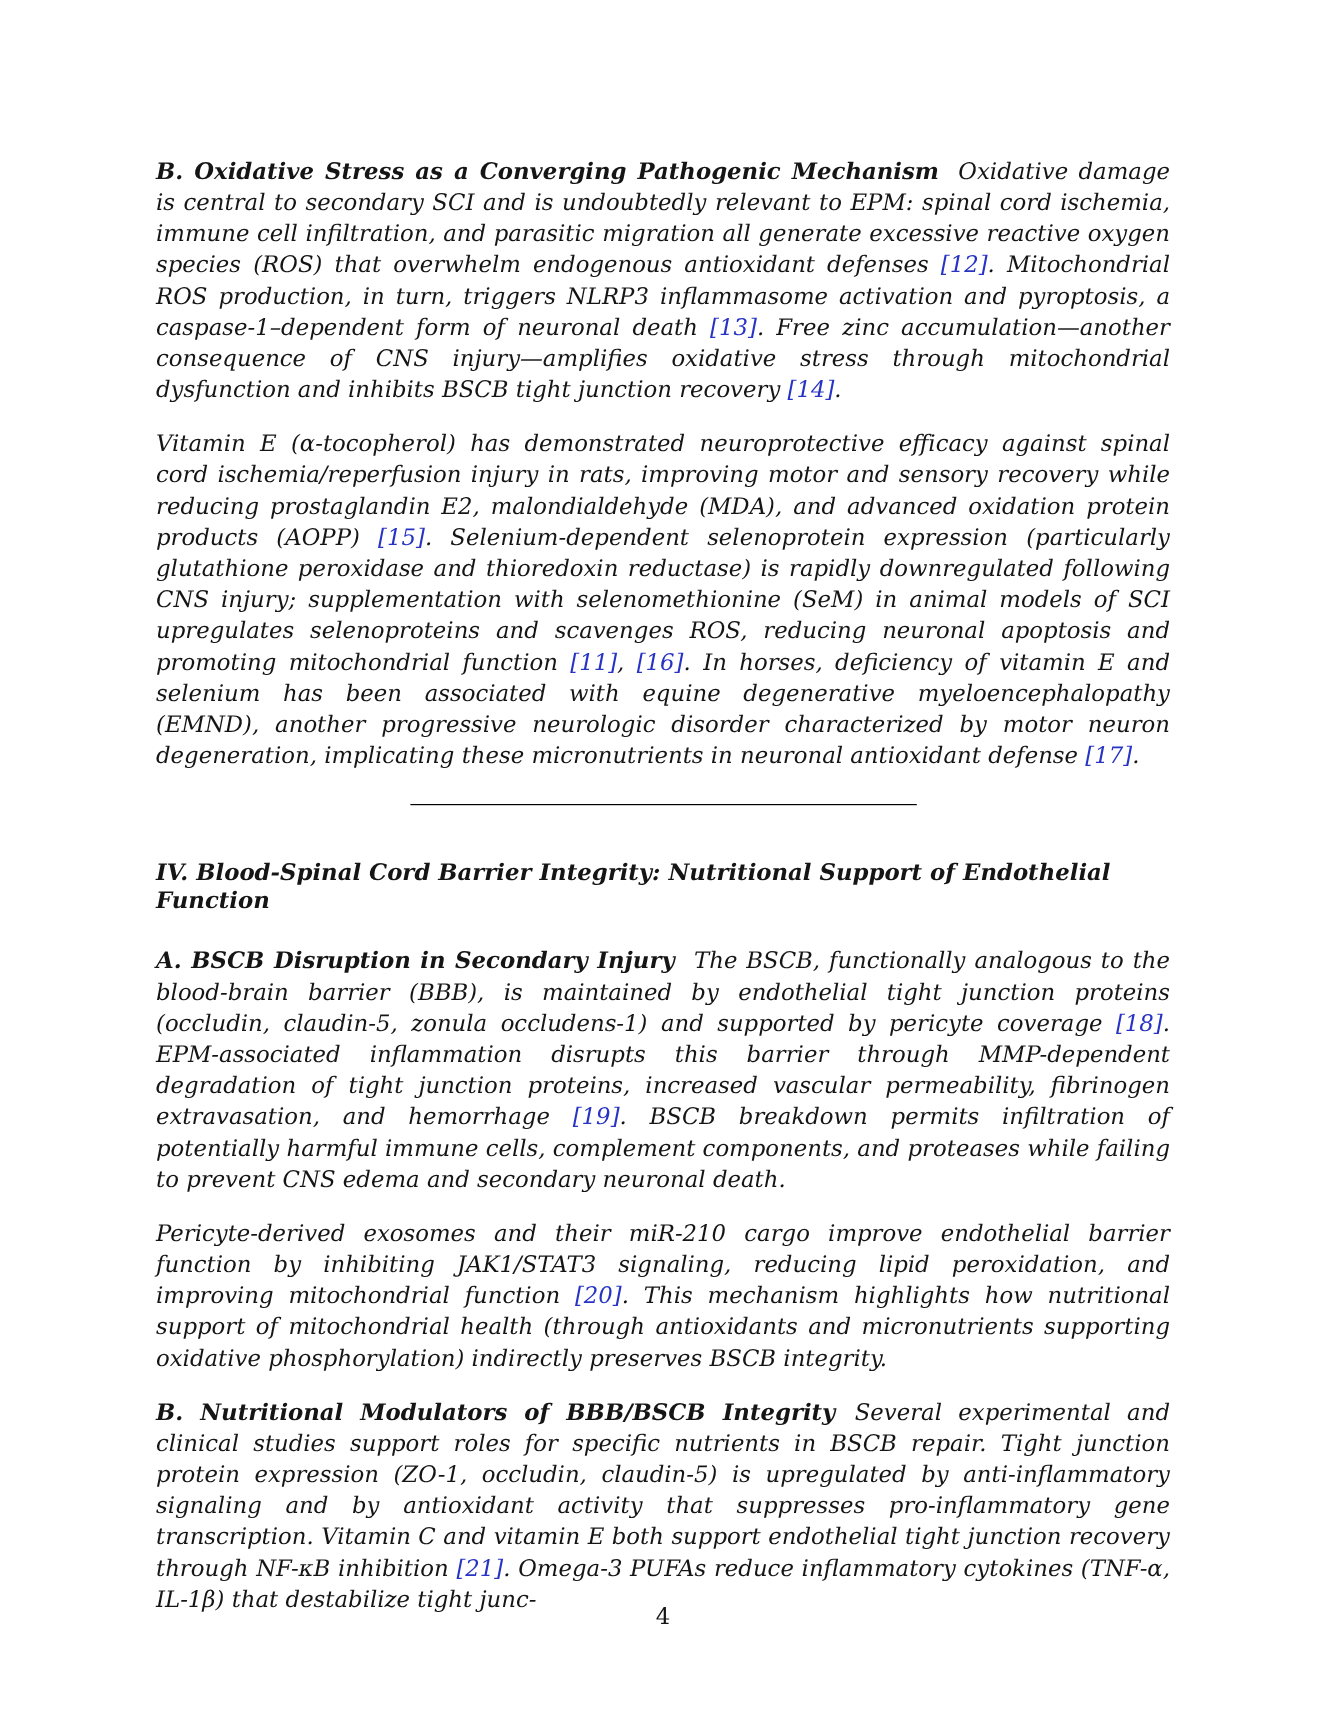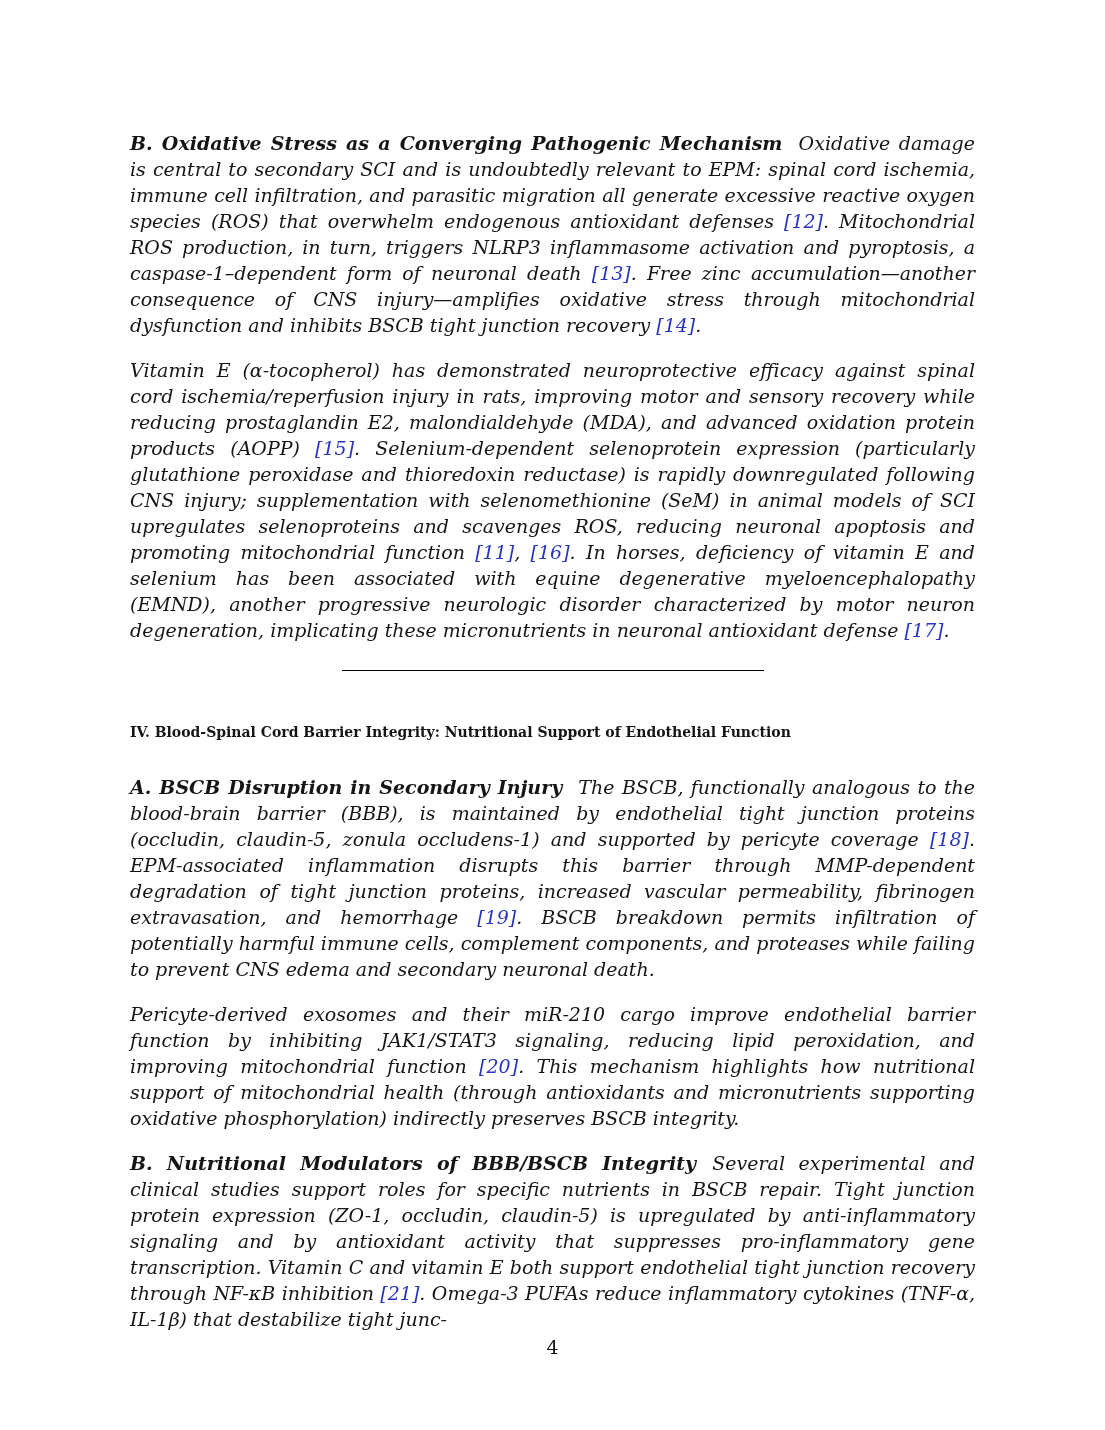--- a/index.html
+++ b/index.html
@@ -38,25 +38,26 @@
     text-decoration: none;
     cursor: pointer;
   }
   .divider {
     border: none;
     border-top: 1.6px solid #000000;
     width: 422px;
     margin: 27px auto 44px auto;
   }
   .section-heading {
-    font-size: 14px;
-    line-height: 34px;
+    font-size: 19px;
+    line-height: 24px;
     font-weight: bold;
     margin: 0 0 25px 0;
     text-align: left;
+    font-style: italic;
   }
   .vspace-before {
     margin-top: 29px;
   }
   .footer {
     position: absolute;
     top: 1334px;
     left: 0;
     width: 100%;
     text-align: center;

